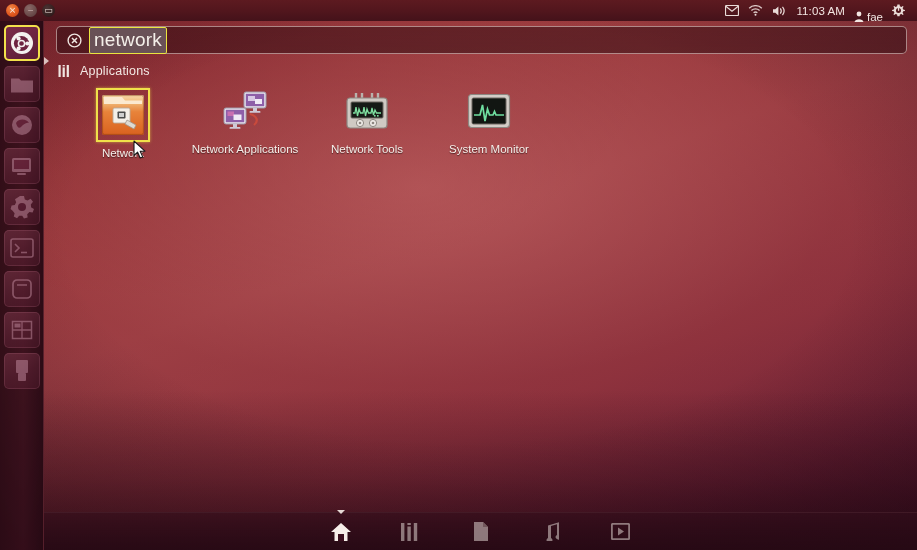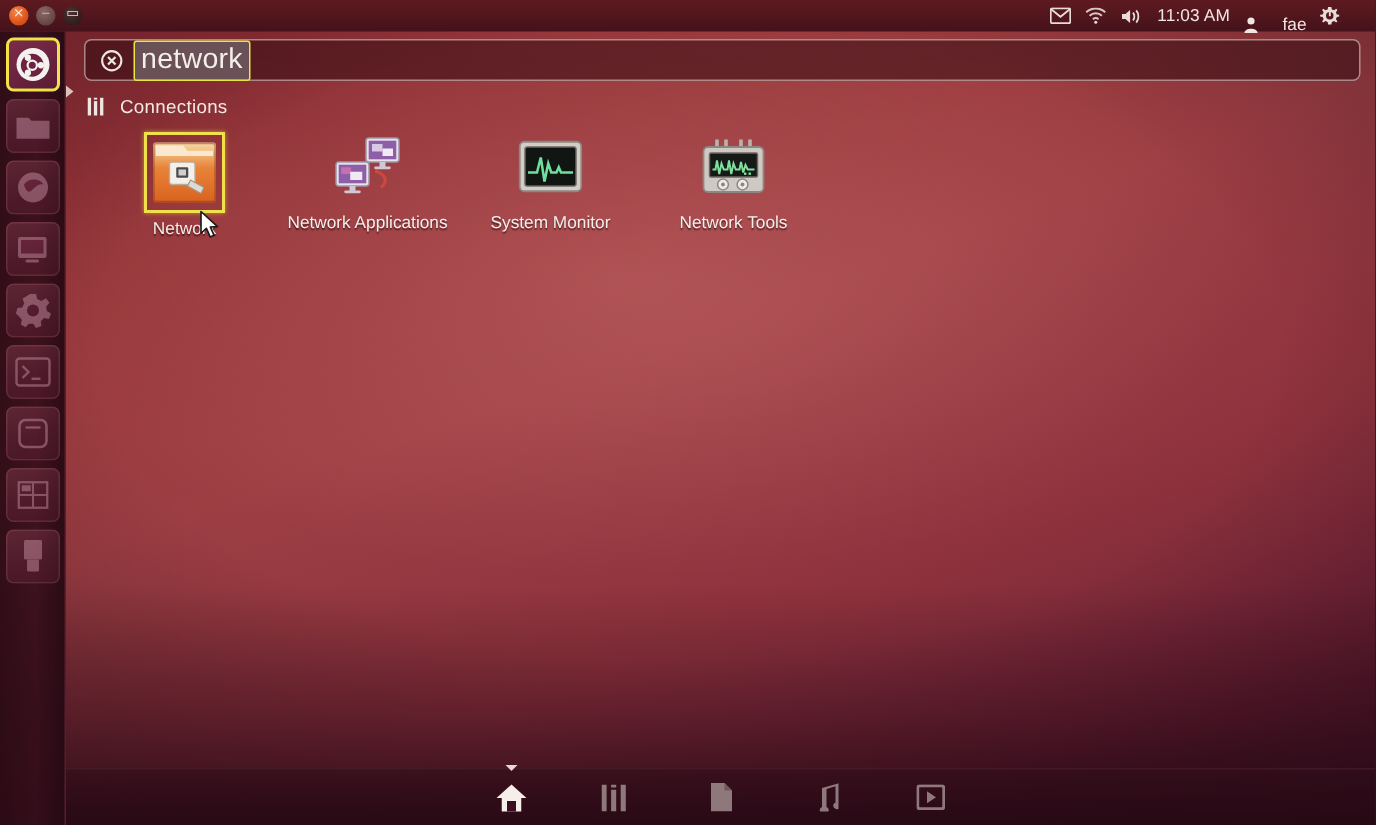--- a/index.html
+++ b/index.html
@@ -39,26 +39,26 @@
     z-index:40;
   }
   #winctl { display:flex; align-items:center; gap:5px; padding-left:6px; }
   .wbtn { width:13px; height:13px; border-radius:50%; display:flex; align-items:center; justify-content:center;
           font-size:9px; line-height:1; color:#f7e9e2; font-family:"DejaVu Sans", sans-serif; }
   .wbtn.close { background:radial-gradient(circle at 38% 32%, #f08a4a 0%, #e2591f 52%, #b93f12 100%); }
   .wbtn.min   { background:radial-gradient(circle at 38% 32%, #8b6a68 0%, #6d4d4c 55%, #533636 100%); color:#c9b4b0;}
   .wbtn.max   { background:radial-gradient(circle at 38% 32%, #4b3333 0%, #362020 55%, #271515 100%); color:#e8dcd7;}
   .wbtn span { transform:translateY(-0.5px); }
 
-  #panel-right { margin-left:auto; display:flex; align-items:center; gap:9px; padding-right:24px;
+  #panel-right { margin-left:auto; display:flex; align-items:center; gap:9px; padding-right:12px;
                  color:#f2e6e2; font-size:11.5px; }
   #panel-right .pi { display:flex; align-items:center; justify-content:center; opacity:0.95; }
   #clock { letter-spacing:0.1px; font-size:11.5px; }
   #username { font-size:11.5px; }
-  #userblock { display:flex; align-items:center; gap:16px;margin-top:12px; }
+  #userblock { display:flex; align-items:center; gap:3px;margin-top:12px; }
 
   
   #launcher {
     position:absolute; left:0; top:21px; width:44px; bottom:0;
     background:linear-gradient(90deg, rgba(43,11,21,0.93) 0%, rgba(52,14,26,0.90) 55%, rgba(38,9,19,0.95) 100%);
     border-right:1px solid rgba(120,50,62,0.55);
     z-index:35;
   }
   .launcher-tile {
     position:relative; width:36px; height:36px; margin:5px auto 0 auto;
@@ -300,21 +300,21 @@
     </div>
   </div>
 
   <div id="cat-header">
     <svg width="13" height="13" viewBox="0 0 13 13">
       <rect x="0.5" y="0" width="2.2" height="12" fill="#f0e6e1"></rect>
       <rect x="4.6" y="2.4" width="2.2" height="9.6" fill="#f0e6e1"></rect>
       <rect x="4.6" y="0" width="2.2" height="1.4" fill="#f0e6e1"></rect>
       <rect x="8.7" y="0" width="2.2" height="12" fill="#f0e6e1"></rect>
     </svg>
-    <span id="cat-label">Connections</span>
+    <span id="cat-label">Applications</span>
   </div>
 
   <div id="results">
 
     <div class="result selected">
       <div class="icon-box">
         <svg width="46" height="46" viewBox="0 0 46 46">
           <defs>
             <linearGradient id="nfg" x1="0" y1="0" x2="0" y2="1">
               <stop offset="0%" stop-color="#f7d9a9"></stop>
@@ -357,46 +357,46 @@
             <rect x="9" y="16" width="4" height="3.5" fill="#cfc9d6"></rect>
             <rect x="5.5" y="19" width="11" height="1.8" rx="0.9" fill="#cfc9d6"></rect>
           </g>
         </svg>
       </div>
       <div class="result-label">Network Applications</div>
     </div>
 
     <div class="result">
       <div class="icon-box">
-        <svg width="44" height="40" viewBox="0 0 44 40">
-          <rect x="1.5" y="1.5" width="41" height="33" rx="3" fill="#d3cdc7" stroke="#8d8781" stroke-width="1.2"></rect>
-          <rect x="5" y="5" width="34" height="26" rx="1.5" fill="#121612" stroke="#6d6761" stroke-width="1"></rect>
-          <path d="M7 22 L13 22 L15.5 12 L18 28 L20.5 16 L22.5 22 L26 22 L27.5 18.5 L29 22 L37 22" fill="none" stroke="#6fdfa0" stroke-width="1.7"></path>
-        </svg>
-      </div>
-      <div class="result-label">System Monitor</div>
-    </div>
-
-    <div class="result">
-      <div class="icon-box">
         <svg width="48" height="44" viewBox="0 0 48 44">
           <path d="M13 2 V8 M19 2 V8 M29 2 V8 M35 2 V8" stroke="#b9b3ad" stroke-width="2.4"></path>
           <rect x="4" y="7" width="40" height="30" rx="3" fill="#cfc9c3" stroke="#8d8781" stroke-width="1.2"></rect>
           <rect x="8" y="11" width="32" height="16" rx="1" fill="#161a16" stroke="#6d6761" stroke-width="1"></rect>
           <path d="M10 22 L12 22 L13 16 L14.5 25 L16 18 L17.5 22 L20 22 L21 16 L22.5 25 L24 18 L25.5 22 L28 22 L29 17 L30.5 24 L32 19 L33.5 22 L38 22" fill="none" stroke="#7fe0a0" stroke-width="1.3"></path>
           <rect x="31" y="24" width="1.6" height="1.6" fill="#7fe0a0"></rect>
           <rect x="34" y="24" width="1.6" height="1.6" fill="#7fe0a0"></rect>
           <circle cx="17" cy="32" r="3.6" fill="#eeeae6" stroke="#8d8781" stroke-width="1"></circle>
           <circle cx="17" cy="32" r="1.3" fill="#8d8781"></circle>
           <circle cx="30" cy="32" r="3.6" fill="#eeeae6" stroke="#8d8781" stroke-width="1"></circle>
           <circle cx="30" cy="32" r="1.3" fill="#8d8781"></circle>
         </svg>
       </div>
       <div class="result-label">Network Tools</div>
     </div>
+
+    <div class="result">
+      <div class="icon-box">
+        <svg width="44" height="40" viewBox="0 0 44 40">
+          <rect x="1.5" y="1.5" width="41" height="33" rx="3" fill="#d3cdc7" stroke="#8d8781" stroke-width="1.2"></rect>
+          <rect x="5" y="5" width="34" height="26" rx="1.5" fill="#121612" stroke="#6d6761" stroke-width="1"></rect>
+          <path d="M7 22 L13 22 L15.5 12 L18 28 L20.5 16 L22.5 22 L26 22 L27.5 18.5 L29 22 L37 22" fill="none" stroke="#6fdfa0" stroke-width="1.7"></path>
+        </svg>
+      </div>
+      <div class="result-label">System Monitor</div>
+    </div>
   </div>
 
   <div id="dashbar">
     <div class="lens active">
       <div class="caret"></div>
       <svg class="g" width="22" height="20" viewBox="0 0 22 20">
         <path d="M11 1 L21 10 H17.5 V19 H4.5 V10 H1 Z" fill="#f6eee9"></path>
         <rect x="8" y="12" width="6" height="7" fill="#3a0f1e"></rect>
       </svg>
     </div>

